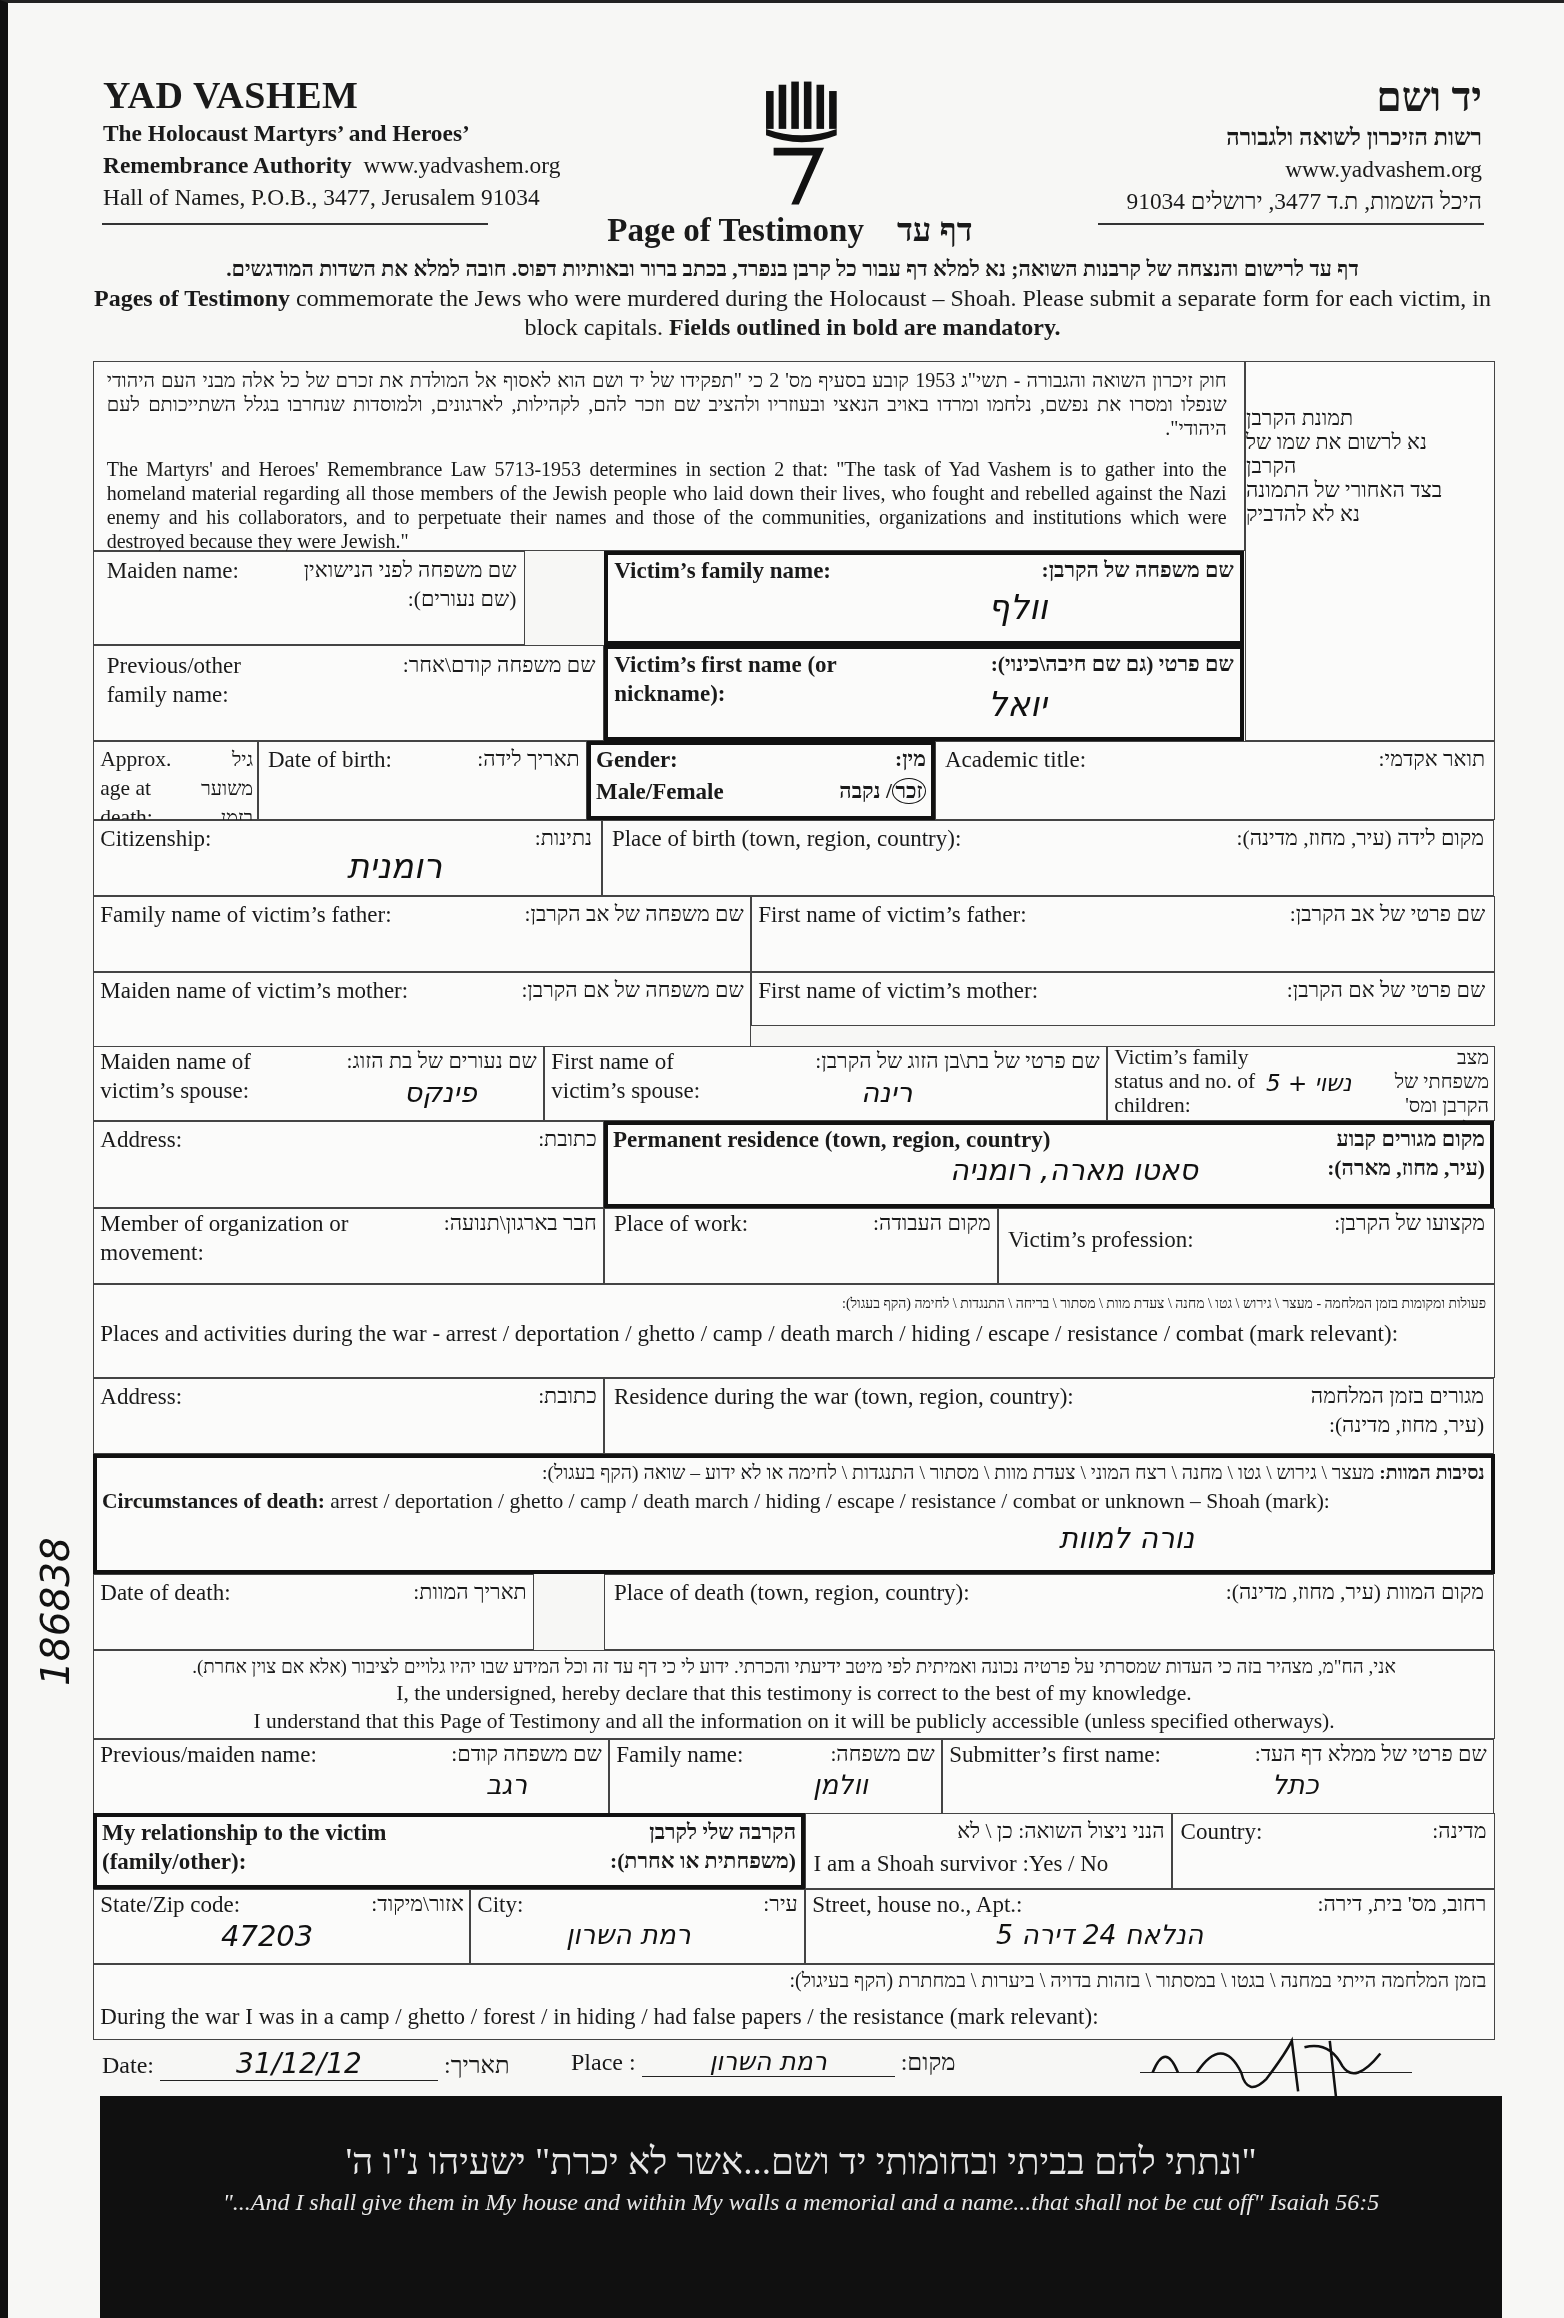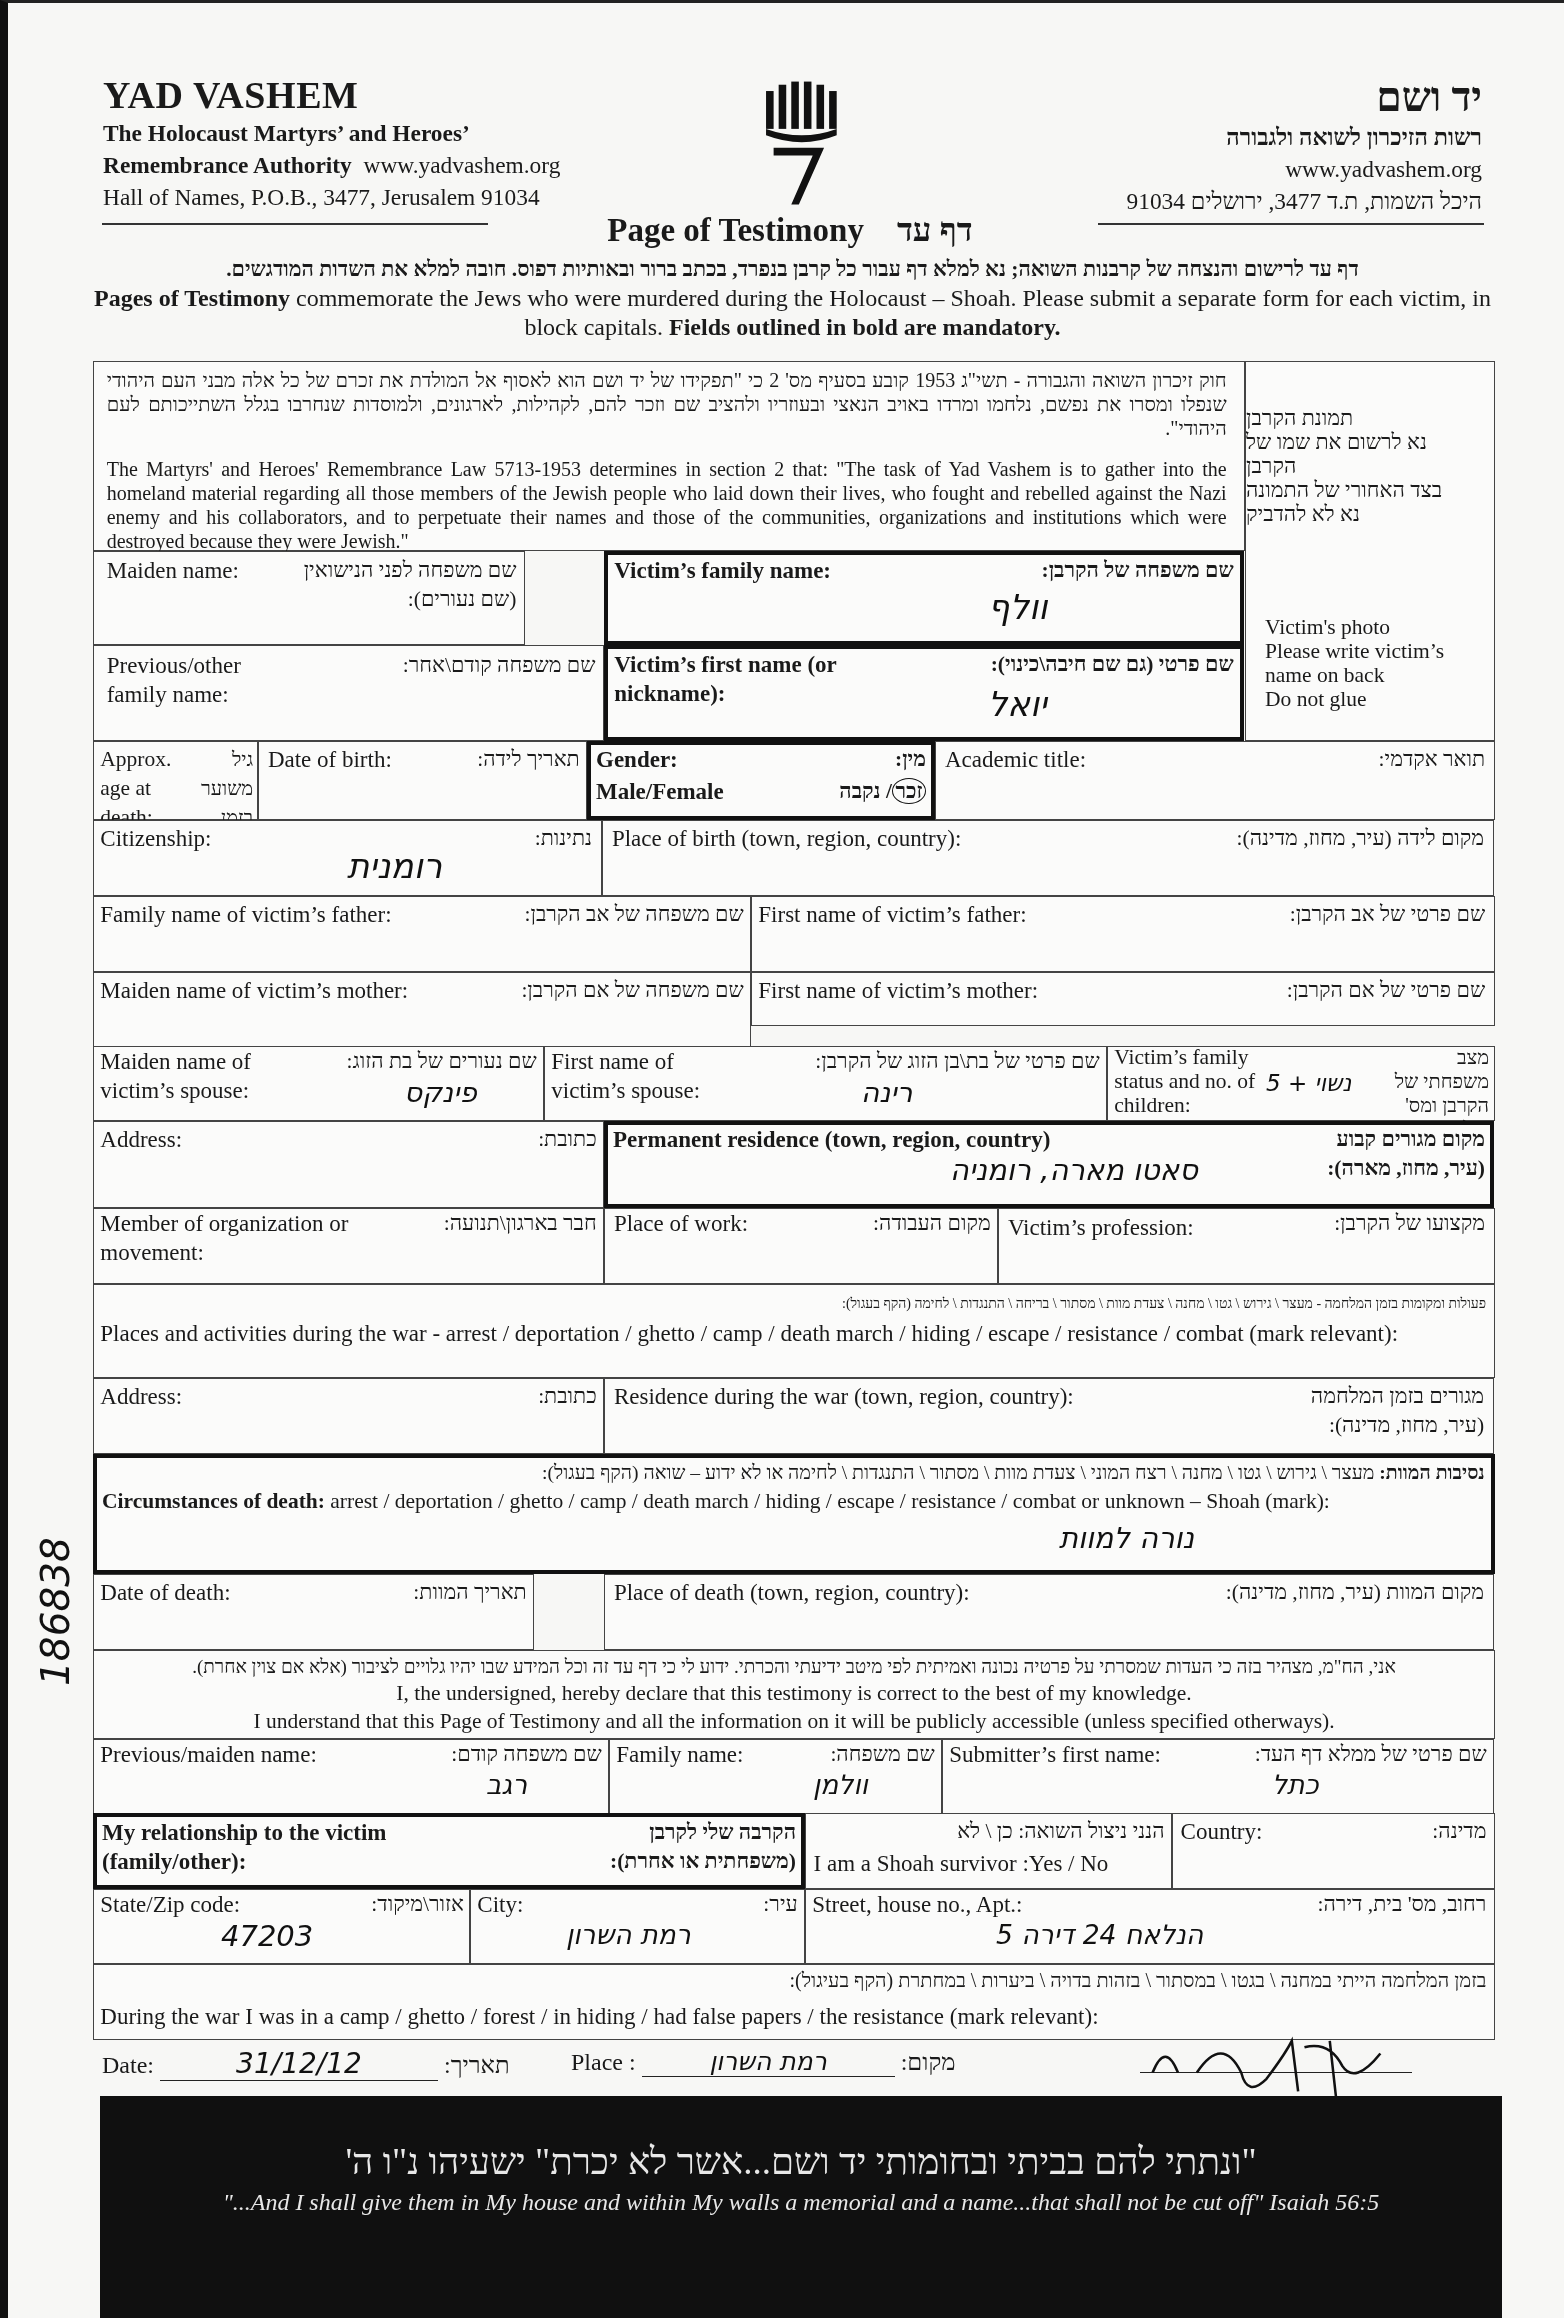--- a/index.html
+++ b/index.html
@@ -88,26 +88,20 @@
       <div class="law" style="left:12.7px; top:95px; width:1120px;">The Martyrs' and Heroes' Remembrance Law 5713-1953 determines in section 2 that: "The task of Yad Vashem is to gather into the homeland material regarding all those members of the Jewish people who laid down their lives, who fought and rebelled against the Nazi enemy and his collaborators, and to perpetuate their names and those of the communities, organizations and institutions which were destroyed because they were Jewish."</div>
     </div>
 
     <div class="box" style="left:1152px; top:0; width:250px; height:380px;">
       <div class="photo-txt he" style="right:12.7px; top:44px; text-align:left;">
         <div>תמונת הקרבן</div>
           <div>נא לרשום את שמו של הקרבן</div>
           <div>בצד האחורי של התמונה</div>
           <div>נא לא להדביק</div>
       </div>
-      <div class="photo-txt" style="left:19px; top:253px;">
-        <div>Victim's photo</div>
-          <div>Please write victim’s</div>
-          <div>name on back</div>
-          <div>Do not glue</div>
-      </div>
     </div>
 
     <div class="box" style="left:0; top:190px; width:432px; height:94px;">
       <div class="lbl" style="left:12.7px; top:3.8px;">Maiden name:</div>
       <div class="lbl-he" style="right:7.6px; top:3.8px; width:240px;">שם משפחה לפני הנישואין (שם נעורים):</div>
     </div>
     <div class="box bold-box" style="left:511px; top:190px; width:640px; height:94px;">
       <div class="lbl b" style="left:6.3px; top:1.3px;">Victim’s family name:</div>
       <div class="lbl-he" style="right:6.3px; top:1.3px; font-weight:bold;">שם משפחה של הקרבן:</div>
       <div class="val hw" style="left:380px; top:32px;">וולף</div>
@@ -198,21 +192,21 @@
 
     <div class="box" style="left:0; top:847px; width:511px; height:76px;">
       <div class="lbl" style="left:6.3px; top:0px; width:297px;">Member of organization or movement:</div>
       <div class="lbl-he" style="right:6.3px; top:0px;">חבר בארגון\תנועה:</div>
     </div>
     <div class="box" style="left:511px; top:847px; width:394px; height:76px;">
       <div class="lbl" style="left:8.9px; top:0px;">Place of work:</div>
       <div class="lbl-he" style="right:6.3px; top:0px;">מקום העבודה:</div>
     </div>
     <div class="box" style="left:905px; top:847px; width:497px; height:76px;">
-      <div class="lbl" style="left:8.9px; top:4px;">Victim’s profession:</div>
+      <div class="lbl" style="left:8.9px; top:16px;">Victim’s profession:</div>
       <div class="lbl-he" style="right:8.9px; top:0px;">מקצועו של הקרבן:</div>
     </div>
 
     <div class="box" style="left:0; top:923px; width:1402px; height:94px;">
       <div class="lbl-he" style="right:8px; top:3.8px; width:1380px; font-size:14px;">פעולות ומקומות בזמן המלחמה - מעצר \ גירוש \ גטו \ מחנה \ צעדת מוות \ מסתור \ בריחה \ התנגדות \ לחימה (הקף בעגול):</div>
       <div class="lbl" style="left:6.3px; top:34px;">Places and activities during the war - arrest / deportation / ghetto / camp / death march / hiding / escape / resistance / combat (mark relevant):</div>
     </div>
 
     <div class="box" style="left:0; top:1017px; width:511px; height:76px;">
       <div class="lbl" style="left:6.3px; top:2.5px;">Address:</div>

